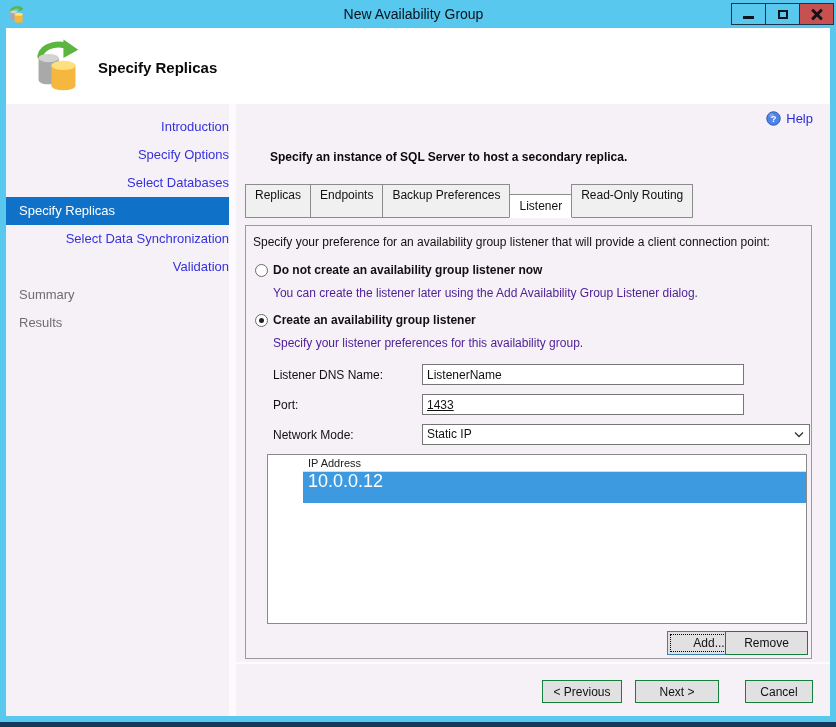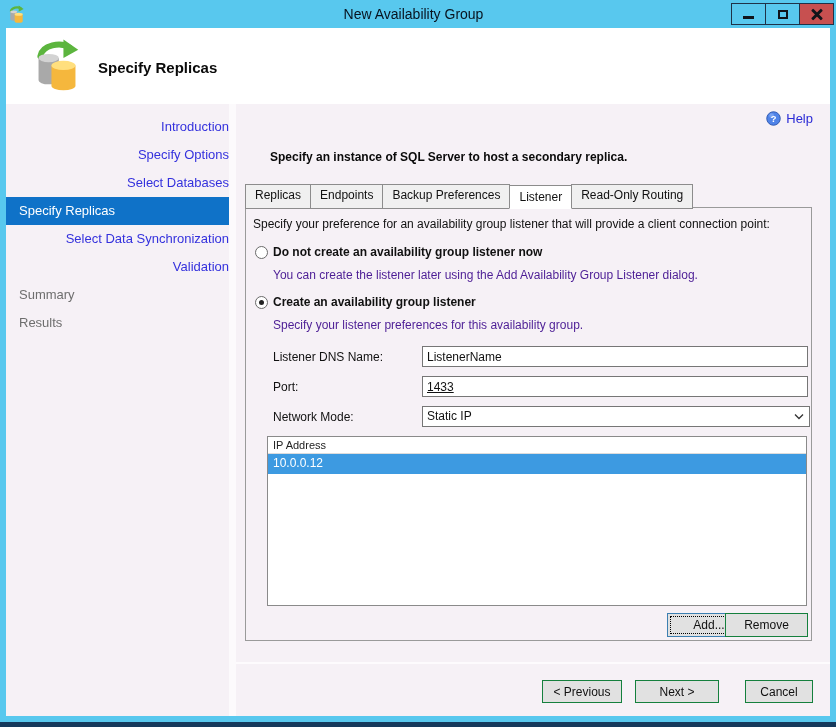--- a/index.html
+++ b/index.html
@@ -59,65 +59,65 @@
 
   .help-link {
     position:absolute; top:7px; right:17px; display:flex; align-items:center; gap:5px;
     color:#2b2bd6; font-size:13px; cursor:pointer;
   }
   .instruction { position:absolute; left:34px; top:46px; font-size:12px; font-weight:bold; color:#0a0a0a; }
 
   
   .tabs { position:absolute; left:9px; top:80px; display:flex; align-items:flex-end; z-index:2; }
   .tab {
-    height:25px; line-height:20px; padding:0 9px; font-size:12px;
+    height:34px; line-height:20px; padding:0 9px; font-size:12px;
     background:#f0f0f0; border:1px solid #8c8c8c; margin-right:-1px; cursor:pointer;
   }
   .tab.active {
     height:24px; line-height:23px; background:#ffffff; border-bottom:1px solid #ffffff;
     position:relative; z-index:3;
   }
 
   .panel {
-    position:absolute; left:9px; top:103px; width:567px; height:434px;
+    position:absolute; left:9px; top:121px; width:567px; height:434px;
     border:1px solid #9a9a9a; background:#f6f1f6; z-index:1;
   }
   .p-intro { position:absolute; left:7px; top:9px; font-size:12px; }
 
   .radio-outer {
     position:absolute; width:13px; height:13px; border:1px solid #6a6a6a; border-radius:50%;
     background:#ffffff; cursor:pointer;
   }
   .radio-outer .dot { position:absolute; left:3px; top:3px; width:5px; height:5px; border-radius:50%; background:#222; display:none; }
   .radio-outer.checked .dot { display:block; }
   .opt-label { position:absolute; font-size:12px; font-weight:bold; cursor:pointer; }
   .opt-desc  { position:absolute; font-size:12px; color:#4c1d95; }
 
   .field-label { position:absolute; left:27px; font-size:12px; }
   .text-input {
-    position:absolute; left:176px; width:386px; height:21px;
+    position:absolute; left:176px; width:322px; height:21px;
     border:1px solid #767676; background:#ffffff; font-family:"Liberation Sans",sans-serif;
     font-size:12px; padding:0 4px; color:#111;
   }
   .select-box {
     position:absolute; left:176px; width:388px; height:21px;
     border:1px solid #767676; background:#ffffff; font-size:12px;
     line-height:19px; padding:0 4px; cursor:pointer;
   }
   .select-chevron { position:absolute; right:5px; top:5px; }
 
   .iplist {
     position:absolute; left:21px; top:228px; width:540px; height:170px;
-    background:#ffffff; border:1px solid #8a8a8a; overflow:hidden;
+    background:#ffffff; border:1px solid #8a8a8a; overflow:hidden;padding-left:35px;
   }
   .iplist-header {
     height:17px; line-height:17px; padding-left:5px; font-size:11px; color:#222;
     background:#ffffff; border-bottom:1px solid #dcdcdc; cursor:pointer;
   }
-  .iplist-row { height:20px; line-height:18px; padding-left:5px; font-size:12px; cursor:pointer; }
+  .iplist-row { height:31px; line-height:18px; padding-left:5px; font-size:18px; cursor:pointer; }
   .iplist-row.selected { background:#3d9ae1; color:#ffffff; }
 
   .btn {
     position:absolute; height:24px; background:#e1e1e1; border:1px solid #15803d;
     font-family:"Liberation Sans",sans-serif; font-size:12px; color:#111;
     display:flex; align-items:center; justify-content:center; cursor:pointer;
   }
   .btn.focused { border:1px solid #3c7fb1; outline:1px dotted #000; outline-offset:-4px;margin-left:34px; }
   .add-btn    { left:387px; top:405px; width:84px; }
   .remove-btn { left:479px; top:405px; width:83px; }

